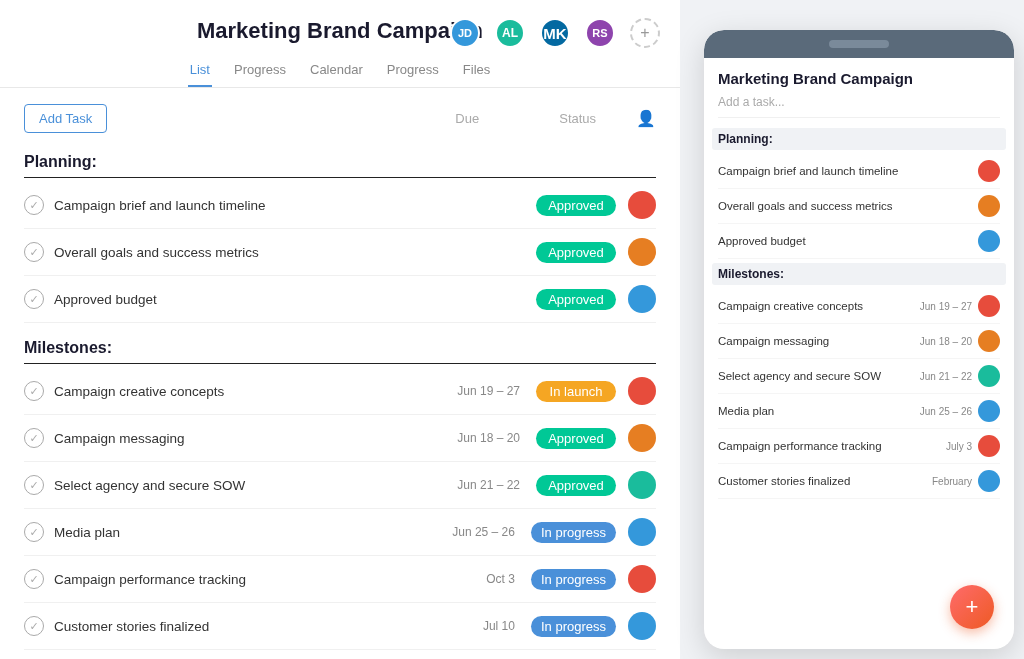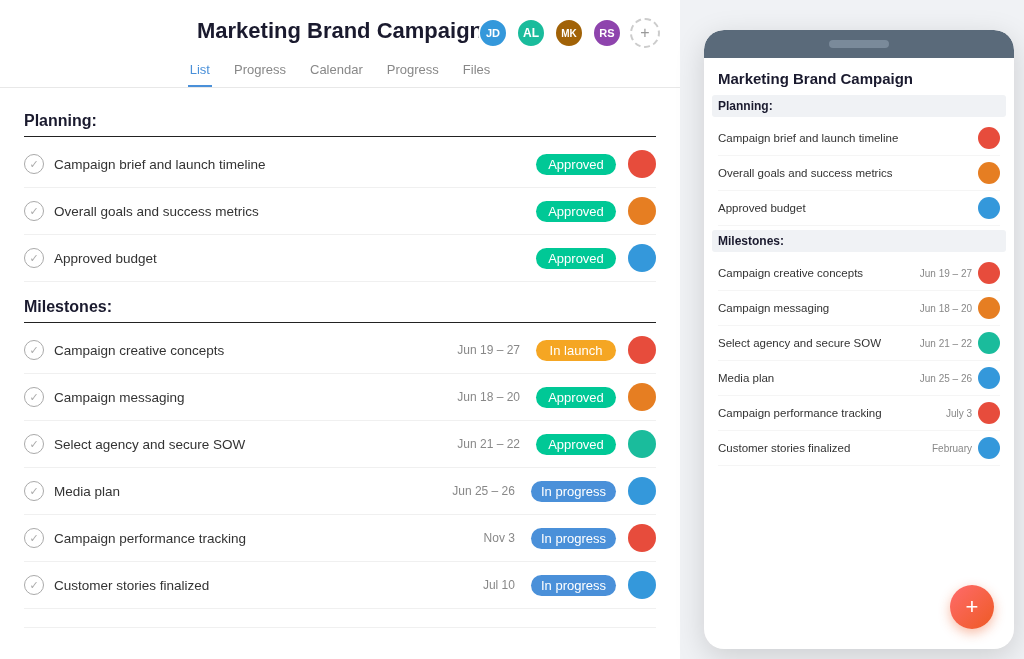--- a/index.html
+++ b/index.html
@@ -32,21 +32,21 @@
       font-weight: 700;
       color: #1a1a2e;
       margin-bottom: 10px;
     }
     .avatar-group {
       position: absolute;
       right: 20px;
       top: 18px;
       display: flex;
       align-items: center;
-      gap: 8px;
+      gap: 15px;
     }
     .avatar {
       width: 30px;
       height: 30px;
       border-radius: 50%;
       border: 2px solid #fff;
       overflow: hidden;
       display: flex;
       align-items: center;
       justify-content: center;
@@ -300,35 +300,43 @@
   </style>
 </head>
 <body>
 
 <div class="main-panel">
   <div class="header">
     <div class="header-title">Marketing Brand Campaign</div>
     <div class="avatar-group">
       <div class="avatar av-blue" style="background:#3498db;color:#fff;font-size:11px;">JD</div>
       <div class="avatar av-teal" style="background:#1abc9c;color:#fff;font-size:12px;">AL</div>
-      <div class="avatar av-red" style="background:#a16207;color:#fff;font-size:10px;">MK</div>
+      <div class="avatar av-red" style="background:#0369a1;color:#fff;font-size:15px;">MK</div>
       <div class="avatar av-purple" style="background:#8e44ad;color:#fff;font-size:11px;">RS</div>
       <div class="avatar-add">+</div>
     </div>
   </div>
 
   <div class="tabs">
     <div class="tab active">List</div>
     <div class="tab">Progress</div>
     <div class="tab">Calendar</div>
     <div class="tab">Progress</div>
     <div class="tab">Files</div>
   </div>
 
   <div class="content">
+    <div class="add-task-bar">
+      <button class="add-task-btn">Add Task</button>
+      <div class="column-headers">
+        <span class="col-due">Due</span>
+        <span class="col-status">Status</span>
+        <span class="col-assignee">👤</span>
+      </div>
+    </div>
 
     <div class="section-title">Planning:</div>
     <hr class="section-divider">
 
     <div class="task-row">
       <div class="task-check done">✓</div>
       <div class="task-name">Campaign brief and launch timeline</div>
       <div class="task-due"></div>
       <div class="status-badge badge-approved">Approved</div>
       <div class="task-avatar av-red" style="background:#e74c3c;"></div>
@@ -375,21 +383,21 @@
     <div class="task-row">
       <div class="task-check done">✓</div>
       <div class="task-name">Media plan</div>
       <div class="task-due">Jun 25 – 26</div>
       <div class="status-badge badge-inprogress">In progress</div>
       <div class="task-avatar" style="background:#3498db;width:28px;height:28px;border-radius:50%;"></div>
     </div>
     <div class="task-row">
       <div class="task-check done">✓</div>
       <div class="task-name">Campaign performance tracking</div>
-      <div class="task-due">Nov 3</div>
+      <div class="task-due">Oct 3</div>
       <div class="status-badge badge-inprogress">In progress</div>
       <div class="task-avatar" style="background:#e74c3c;width:28px;height:28px;border-radius:50%;"></div>
     </div>
     <div class="task-row">
       <div class="task-check done">✓</div>
       <div class="task-name">Customer stories finalized</div>
       <div class="task-due">Jul 10</div>
       <div class="status-badge badge-inprogress">In progress</div>
       <div class="task-avatar" style="background:#3498db;width:28px;height:28px;border-radius:50%;"></div>
     </div>
@@ -403,20 +411,21 @@
 
   </div>
 </div>
 
 <div class="mobile-panel">
   <div class="mobile-header-bar">
     <div class="mobile-notch"></div>
   </div>
   <div class="mobile-content">
     <div class="mobile-title">Marketing Brand Campaign</div>
+    <div class="mobile-add-task">Add a task...</div>
 
     <div class="mobile-section-title">Planning:</div>
 
     <div class="mobile-task-row">
       <div class="mobile-task-name">Campaign brief and launch timeline</div>
       <div class="mobile-task-due"></div>
       <div class="mobile-avatar" style="background:#e74c3c;"></div>
     </div>
     <div class="mobile-task-row">
       <div class="mobile-task-name">Overall goals and success metrics</div>

